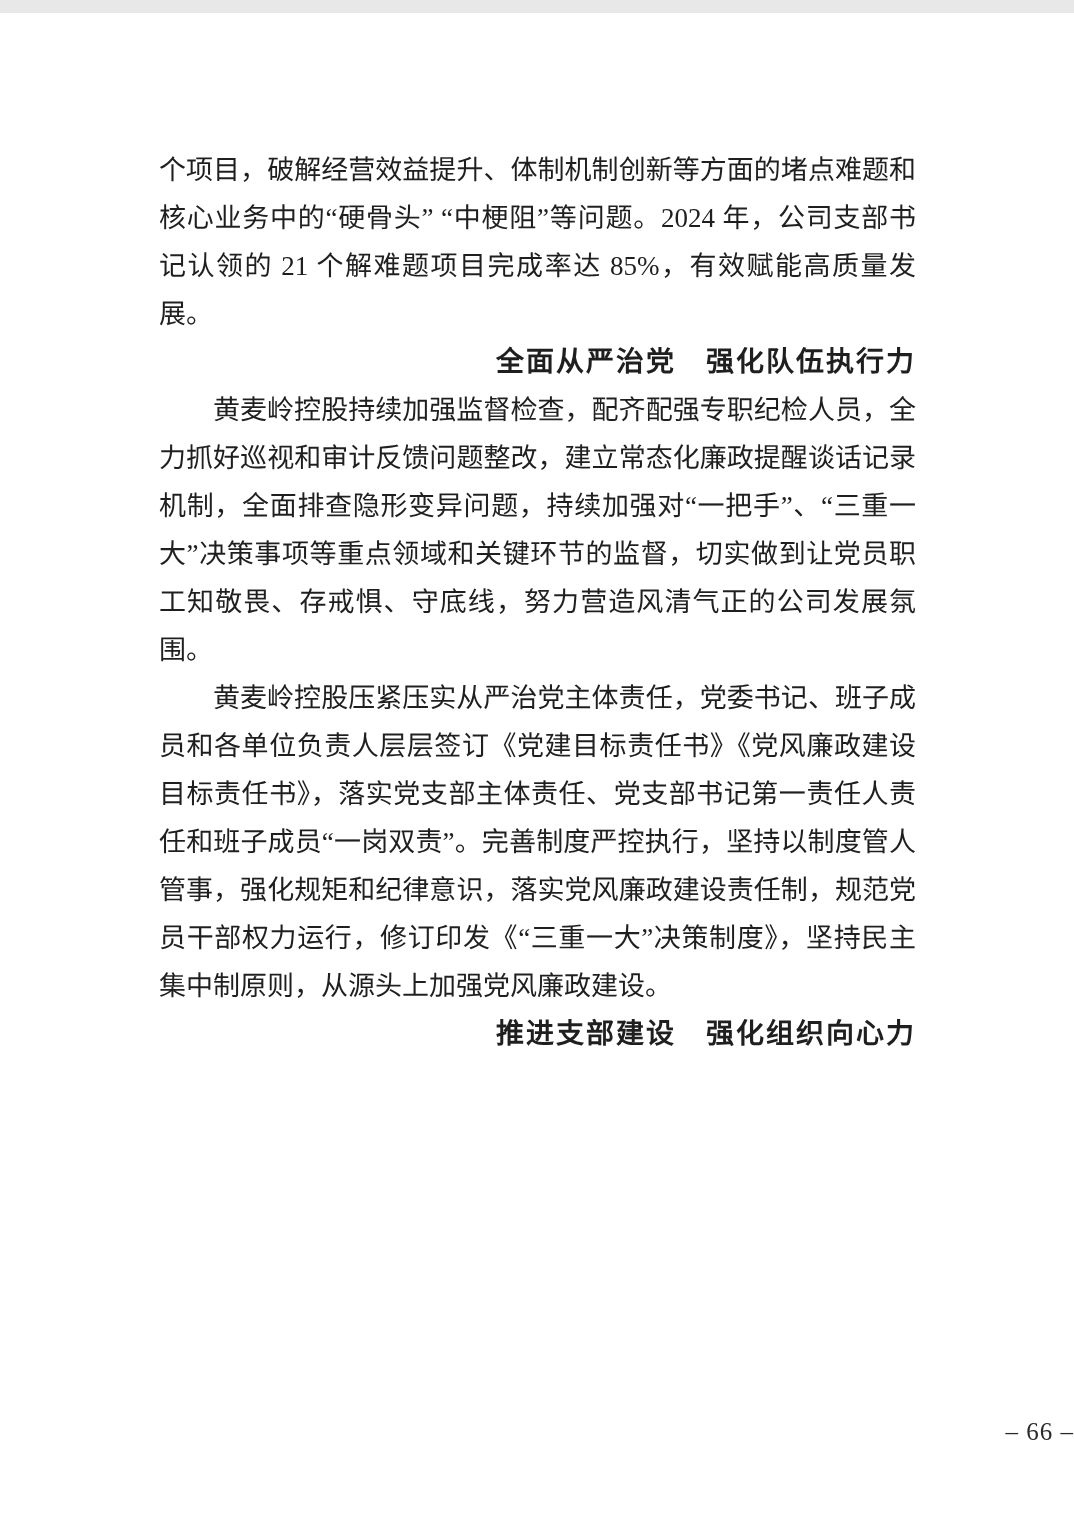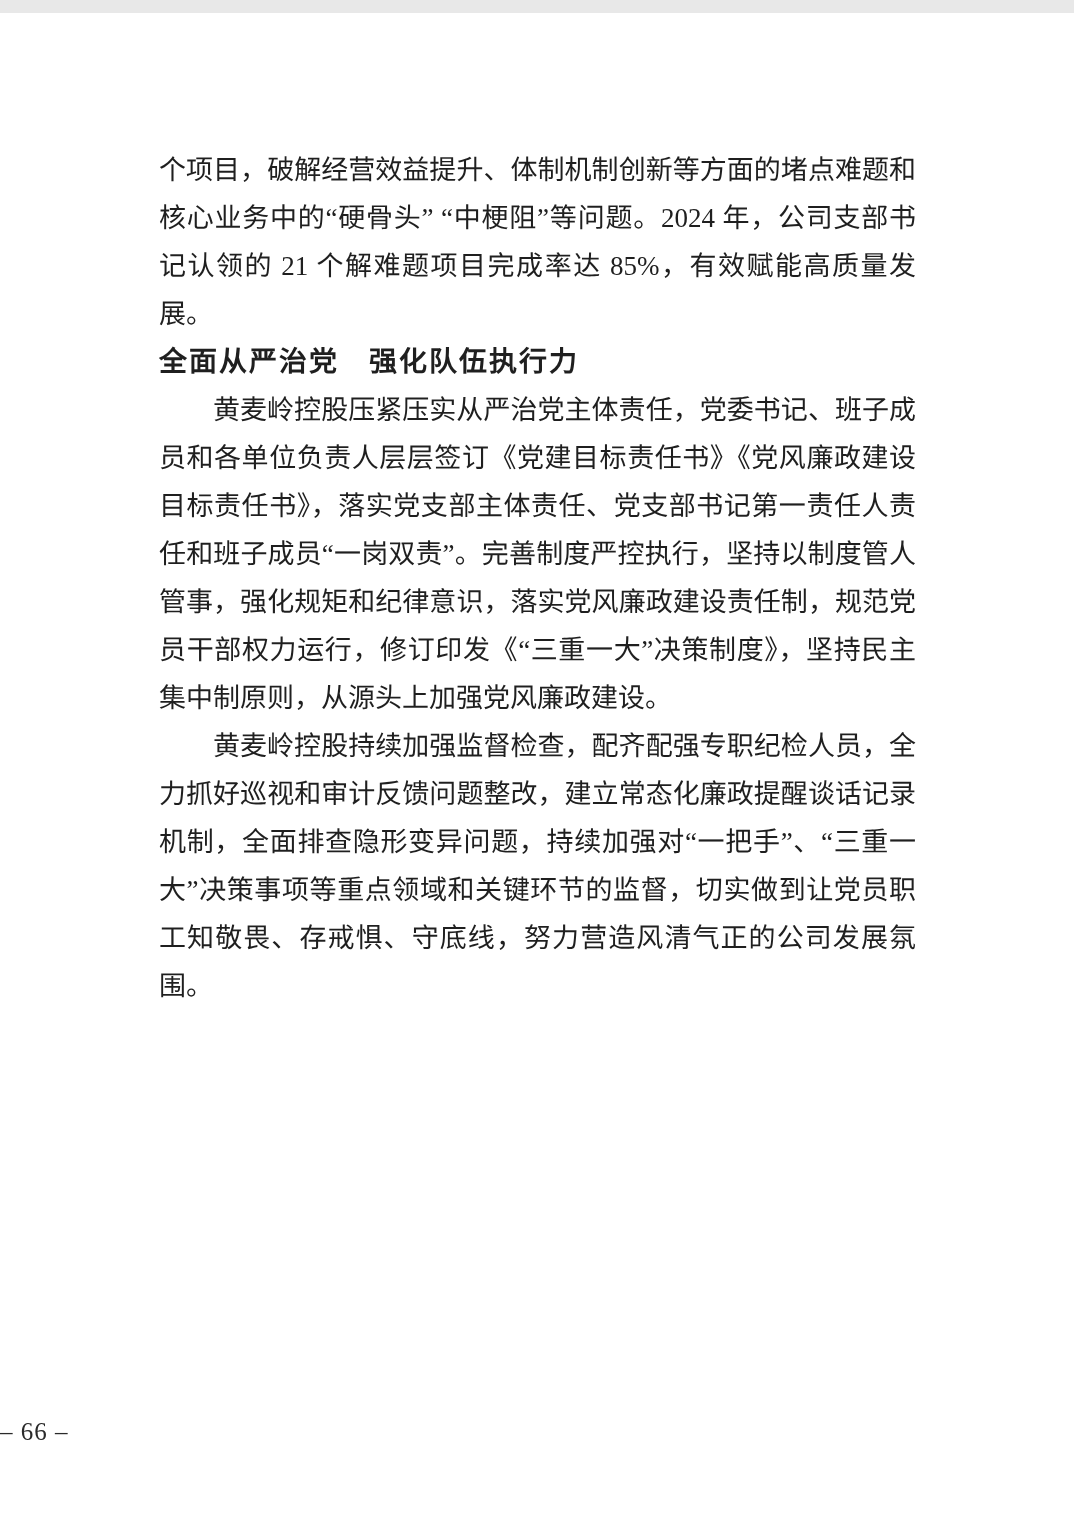--- a/index.html
+++ b/index.html
@@ -33,40 +33,41 @@
     word-break: break-all;
   }
   .para.continuation {
     text-indent: 0;
   }
   .heading {
     margin: 0;
     font-size: 28px;
     line-height: 48px;
     font-weight: 700;
-    text-align: left;
+    text-align: right;
     text-indent: 0;
     letter-spacing: 2px;
   }
   .page-number {
     position: absolute;
     top: 1402px;
     left: 0;
     width: 100%;
-    text-align: left;
+    text-align: right;
     font-size: 25px;
     line-height: 34px;
     color: #2a2a2a;
     letter-spacing: 1px;
   }
 </style>
 </head>
 <body>
 
 <div class="page">
   <div class="content">
     <p class="para continuation">个项目，破解经营效益提升、体制机制创新等方面的堵点难题和核心业务中的“硬骨头” “中梗阻”等问题。2024 年，公司支部书记认领的 21 个解难题项目完成率达 85%，有效赋能高质量发展。</p>
     <h2 class="heading">全面从严治党　强化队伍执行力</h2>
+    <p class="para">黄麦岭控股持续加强监督检查，配齐配强专职纪检人员，全力抓好巡视和审计反馈问题整改，建立常态化廉政提醒谈话记录机制，全面排查隐形变异问题，持续加强对“一把手”、“三重一大”决策事项等重点领域和关键环节的监督，切实做到让党员职工知敬畏、存戒惧、守底线，努力营造风清气正的公司发展氛围。</p>
     <p class="para">黄麦岭控股压紧压实从严治党主体责任，党委书记、班子成员和各单位负责人层层签订《党建目标责任书》《党风廉政建设目标责任书》，落实党支部主体责任、党支部书记第一责任人责任和班子成员“一岗双责”。完善制度严控执行，坚持以制度管人管事，强化规矩和纪律意识，落实党风廉政建设责任制，规范党员干部权力运行，修订印发《“三重一大”决策制度》，坚持民主集中制原则，从源头上加强党风廉政建设。</p>
-    <p class="para">黄麦岭控股持续加强监督检查，配齐配强专职纪检人员，全力抓好巡视和审计反馈问题整改，建立常态化廉政提醒谈话记录机制，全面排查隐形变异问题，持续加强对“一把手”、“三重一大”决策事项等重点领域和关键环节的监督，切实做到让党员职工知敬畏、存戒惧、守底线，努力营造风清气正的公司发展氛围。</p>
+    <h2 class="heading">推进支部建设　强化组织向心力</h2>
   </div>
   <div class="page-number">– 66 –</div>
 </div>
 
 </body></html>

